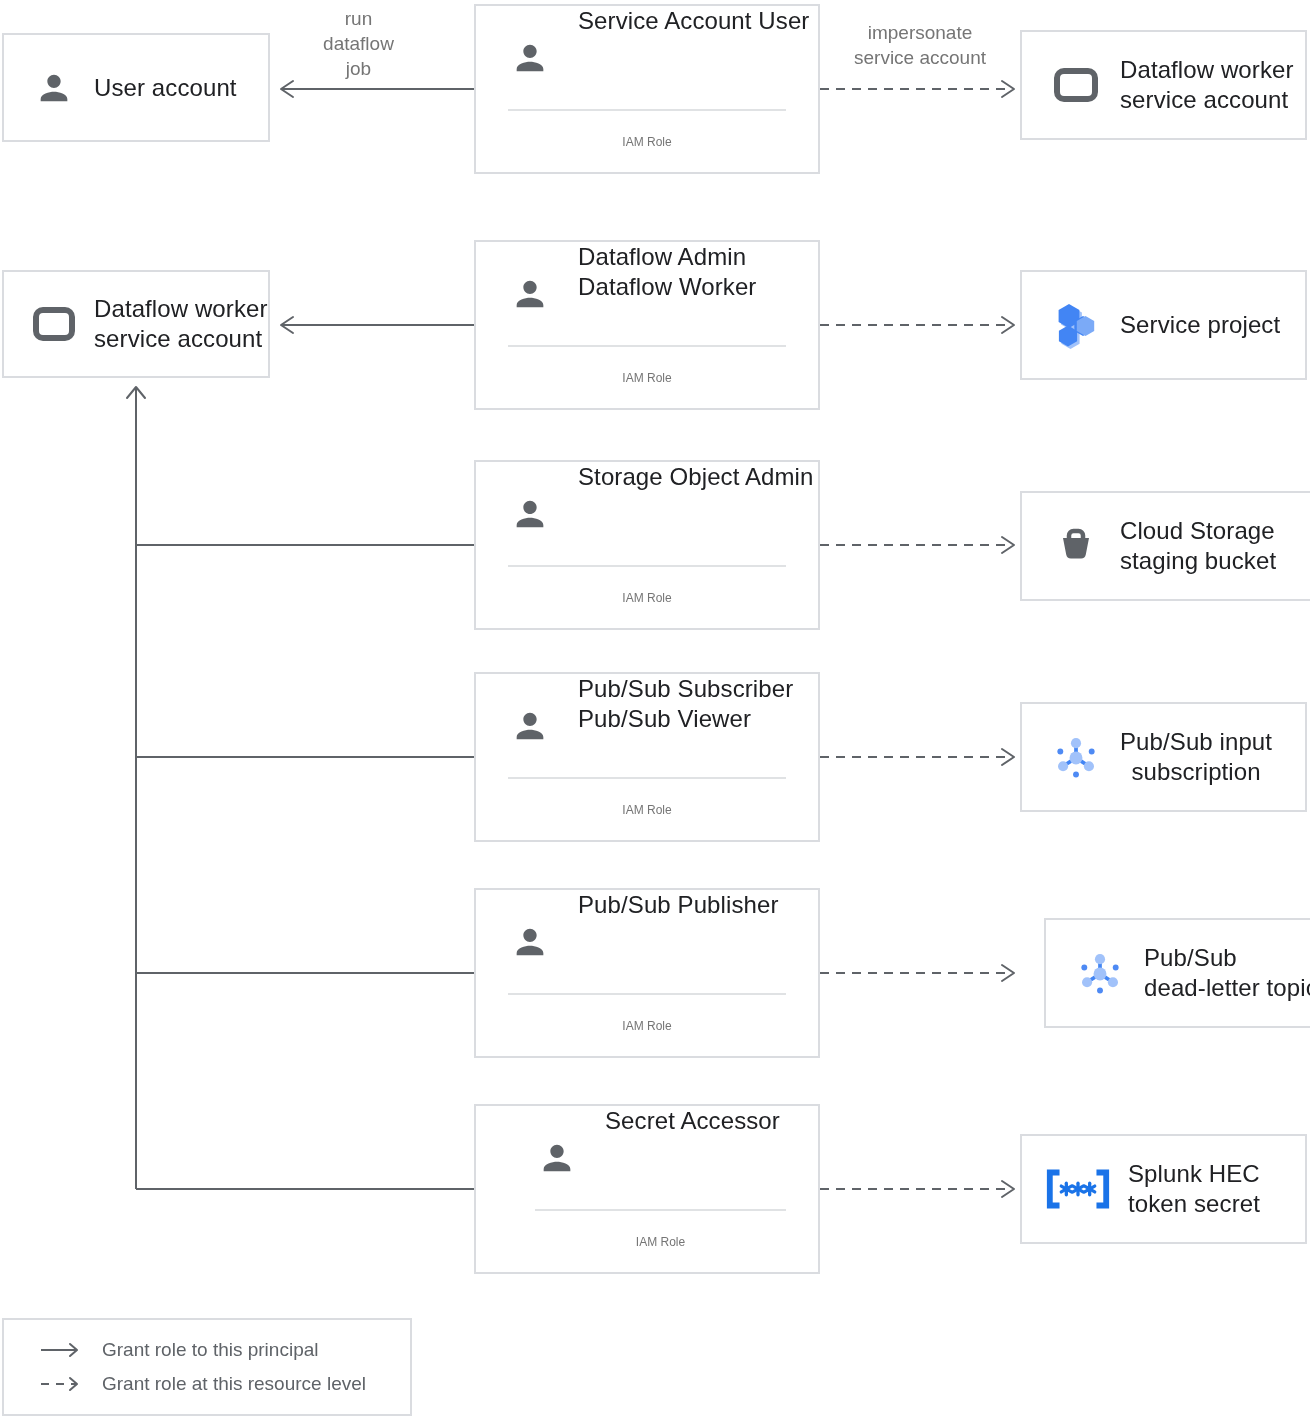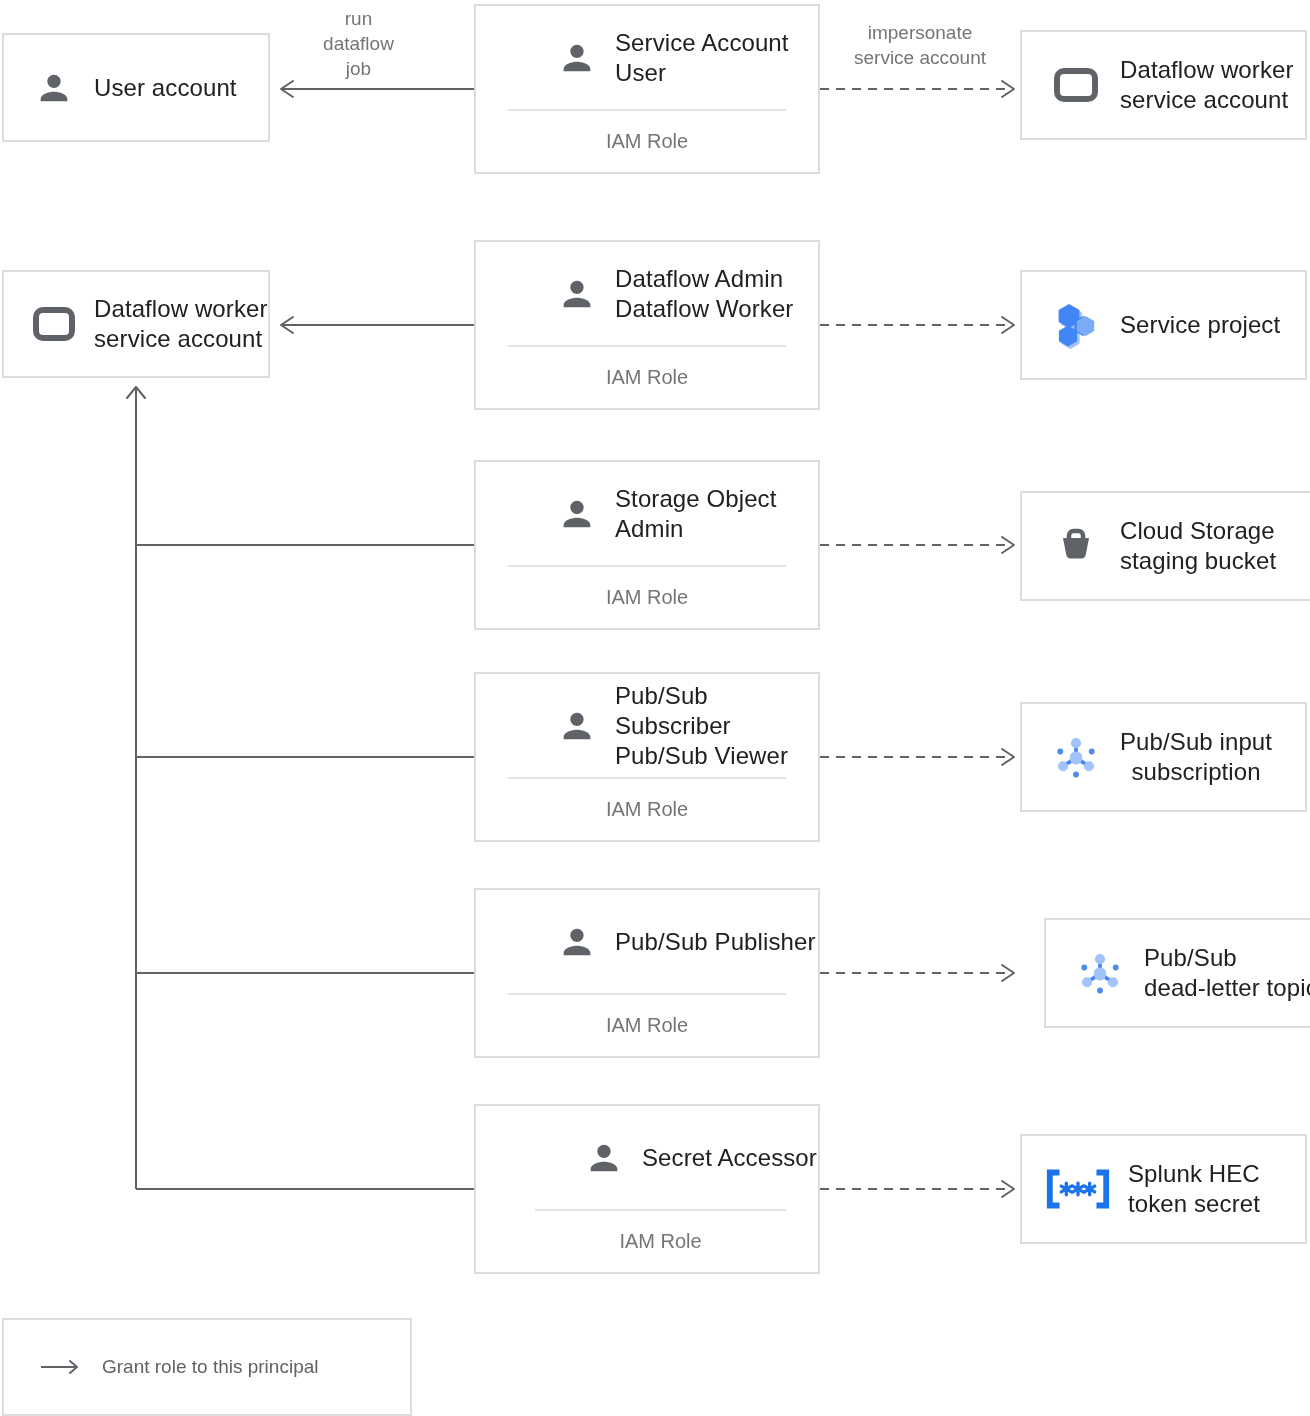--- a/index.html
+++ b/index.html
@@ -16,25 +16,25 @@
   .flat{display:flex;align-items:center;padding-left:28px;gap:18px;}
   .res{padding-left:30px;gap:20px;}
   .res-secret{padding-left:20px;gap:14px;}
   .iconslot{flex:0 0 auto;display:flex;align-items:center;justify-content:center;}
   .title{
     font-size:24px;line-height:30px;color:#202124;white-space:pre-line;
     letter-spacing:0.1px;
   }
   
   .role{display:flex;flex-direction:column;}
-  .role-top{height:103px;display:flex;align-items:center;padding-left:34px;gap:18px;margin-left:47px;}
+  .role-top{height:103px;display:flex;padding-left:34px;gap:28px;}
   .role-div{border-top:2px solid #e0e2e4;margin:0 32px;}
   .role-sub{
     flex:1;display:flex;align-items:center;justify-content:center;
-    color:#757575;font-size:20px;
+    color:#757575;font-size:12px;
   }
   .edge-label{
     position:absolute;text-align:center;color:#757575;font-size:19px;
     line-height:25px;white-space:pre-line;
   }
   
   .legend{
     position:absolute;left:2px;top:1318px;width:410px;height:98px;
     border:2px solid #dadce0;box-sizing:border-box;background:#fff;
     display:flex;flex-direction:column;justify-content:center;gap:12px;
@@ -298,15 +298,22 @@
   </div>
 
   <div class="legend">
     <div class="legend-row">
       <svg width="44" height="18" viewBox="0 0 44 18" fill="none" stroke="#5f6368" stroke-width="2">
         <line x1="1" y1="9" x2="36" y2="9"></line>
         <path d="M30 3 L37 9 L30 15" stroke-linecap="round" stroke-linejoin="round"></path>
       </svg>
       <span class="legend-label">Grant role to this principal</span>
     </div>
+    <div class="legend-row">
+      <svg width="44" height="18" viewBox="0 0 44 18" fill="none" stroke="#5f6368" stroke-width="2">
+        <line x1="1" y1="9" x2="36" y2="9" stroke-dasharray="8 7"></line>
+        <path d="M30 3 L37 9 L30 15" stroke-linecap="round" stroke-linejoin="round"></path>
+      </svg>
+      <span class="legend-label">Grant role at this resource level</span>
+    </div>
   </div>
 
 </div>
 
 </body></html>

